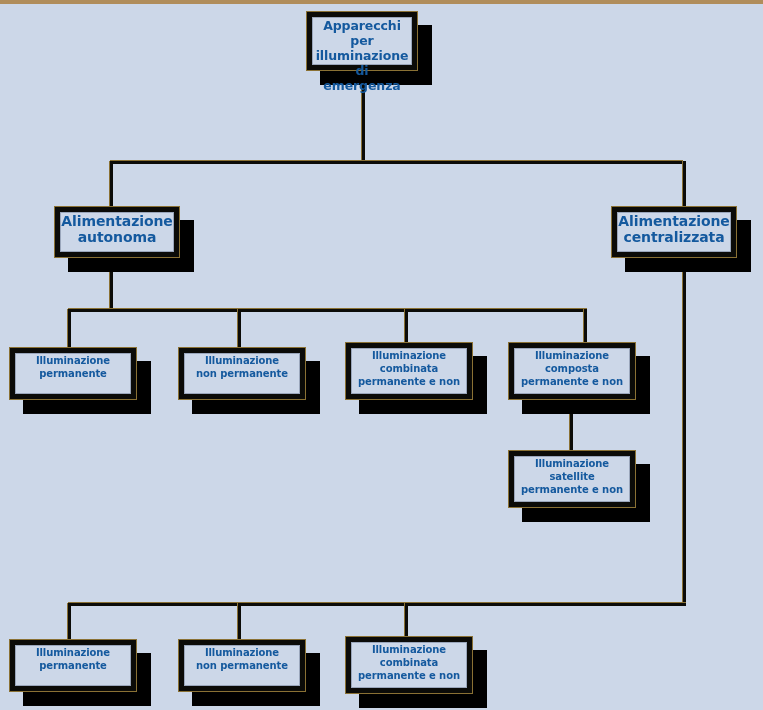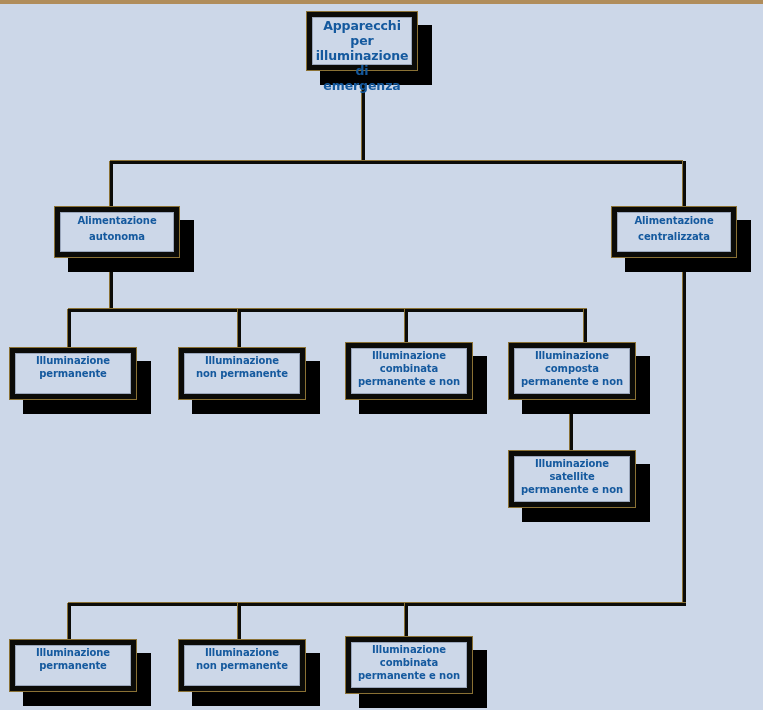--- a/index.html
+++ b/index.html
@@ -80,21 +80,21 @@
   .node .label {
     color: #14599e;
     font-weight: bold;
     font-size: 12px;
     line-height: 14px;
     letter-spacing: -0.1px;
     white-space: pre-line;
     padding: 0 3px;
   }
   .node.root .label { font-size: 12.5px; line-height: 15px; }
-  .node.lvl2 .label { font-size: 10px; line-height: 16px; }
+  .node.lvl2 .label { font-size: 14px; line-height: 16px; }
   .node.small .label { font-size: 10px; line-height: 13px; }
 </style>
 </head>
 <body>
 
 <div id="canvas">
 
   <div class="conn v" style="left:362px; top:66px; height:92px;"></div>
 
   <div class="conn h" style="left:110px; top:157px; width:573px;"></div>

